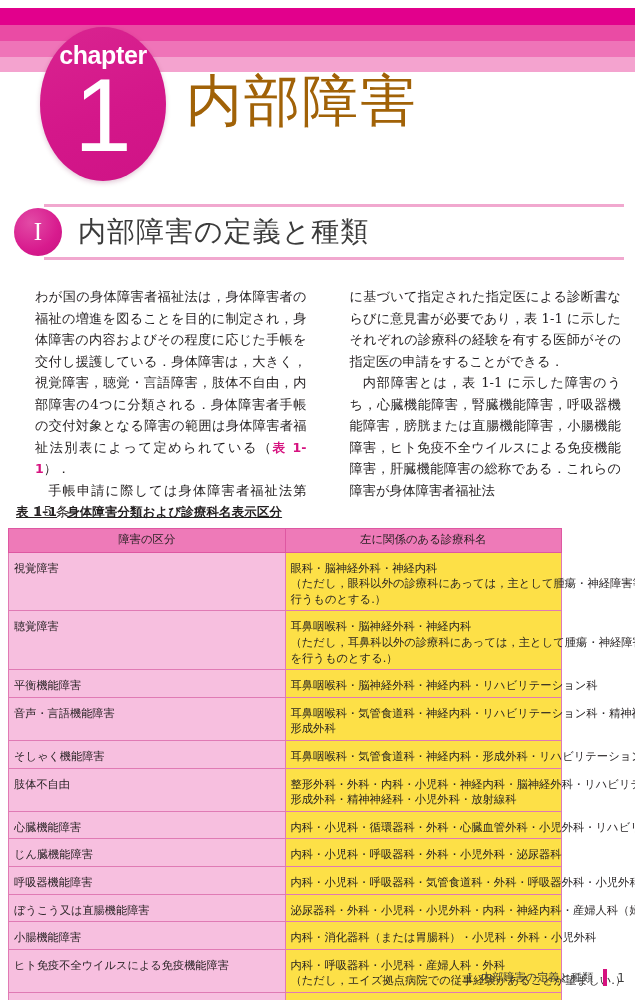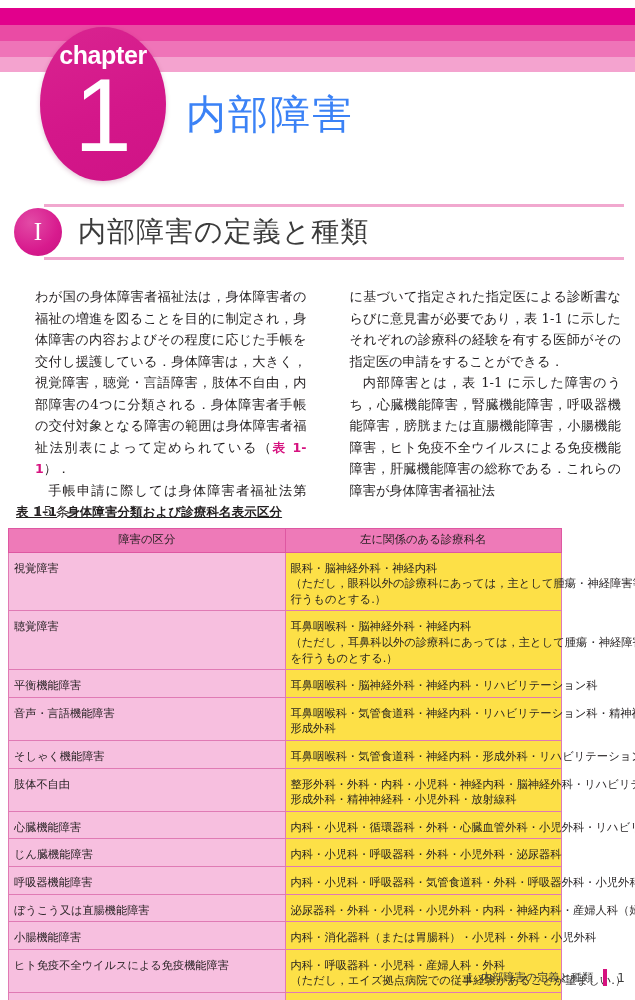--- a/index.html
+++ b/index.html
@@ -67,26 +67,26 @@
     font-family: "Liberation Sans", sans-serif;
     font-weight: 300;
     font-size: 104px;
     line-height: 1;
   }
 
   
   .chapter-title {
     position: absolute;
     left: 186px;
-    top: 94px;
+    top: 73px;
     font-family: "DejaVu Sans", "Liberation Sans", sans-serif;
     font-weight: 400;
-    font-size: 40px;
+    font-size: 56px;
     letter-spacing: 2px;
-    color: #3b82f6;
+    color: #a16207;
     line-height: 1;
   }
 
   
   .section-head {
     position: absolute;
     left: 14px;
     top: 204px;
     width: 610px;
     height: 56px;

